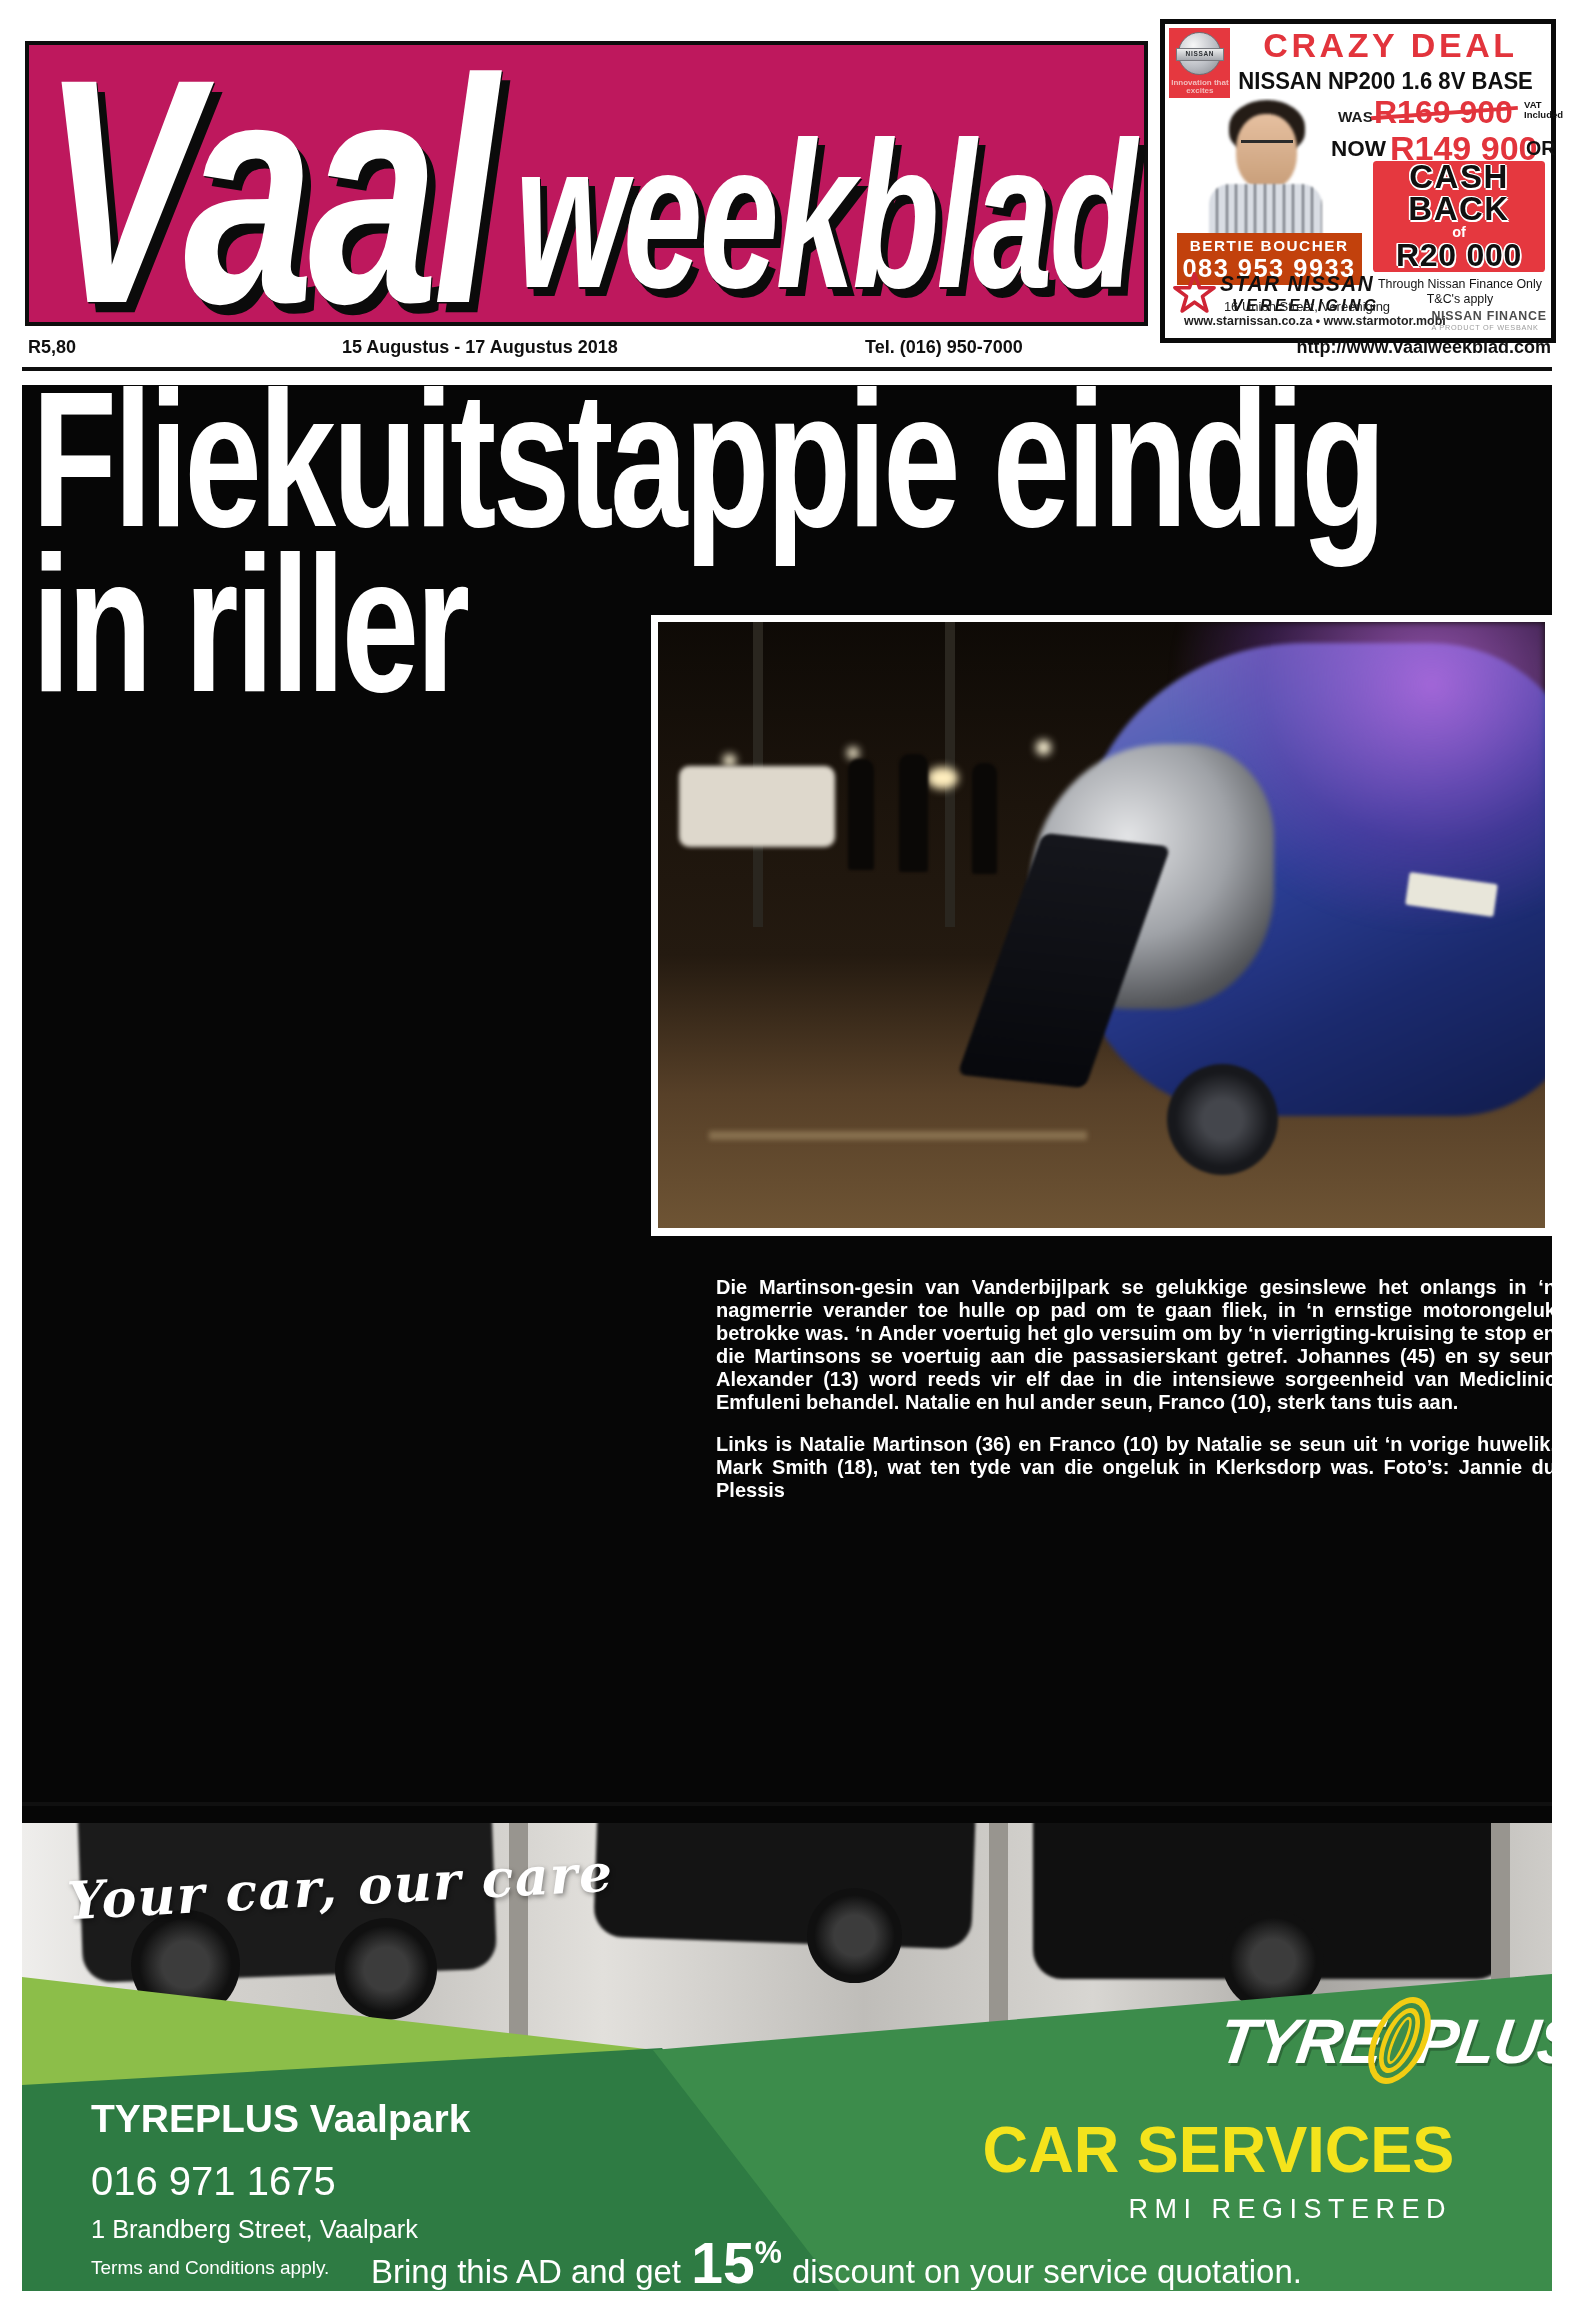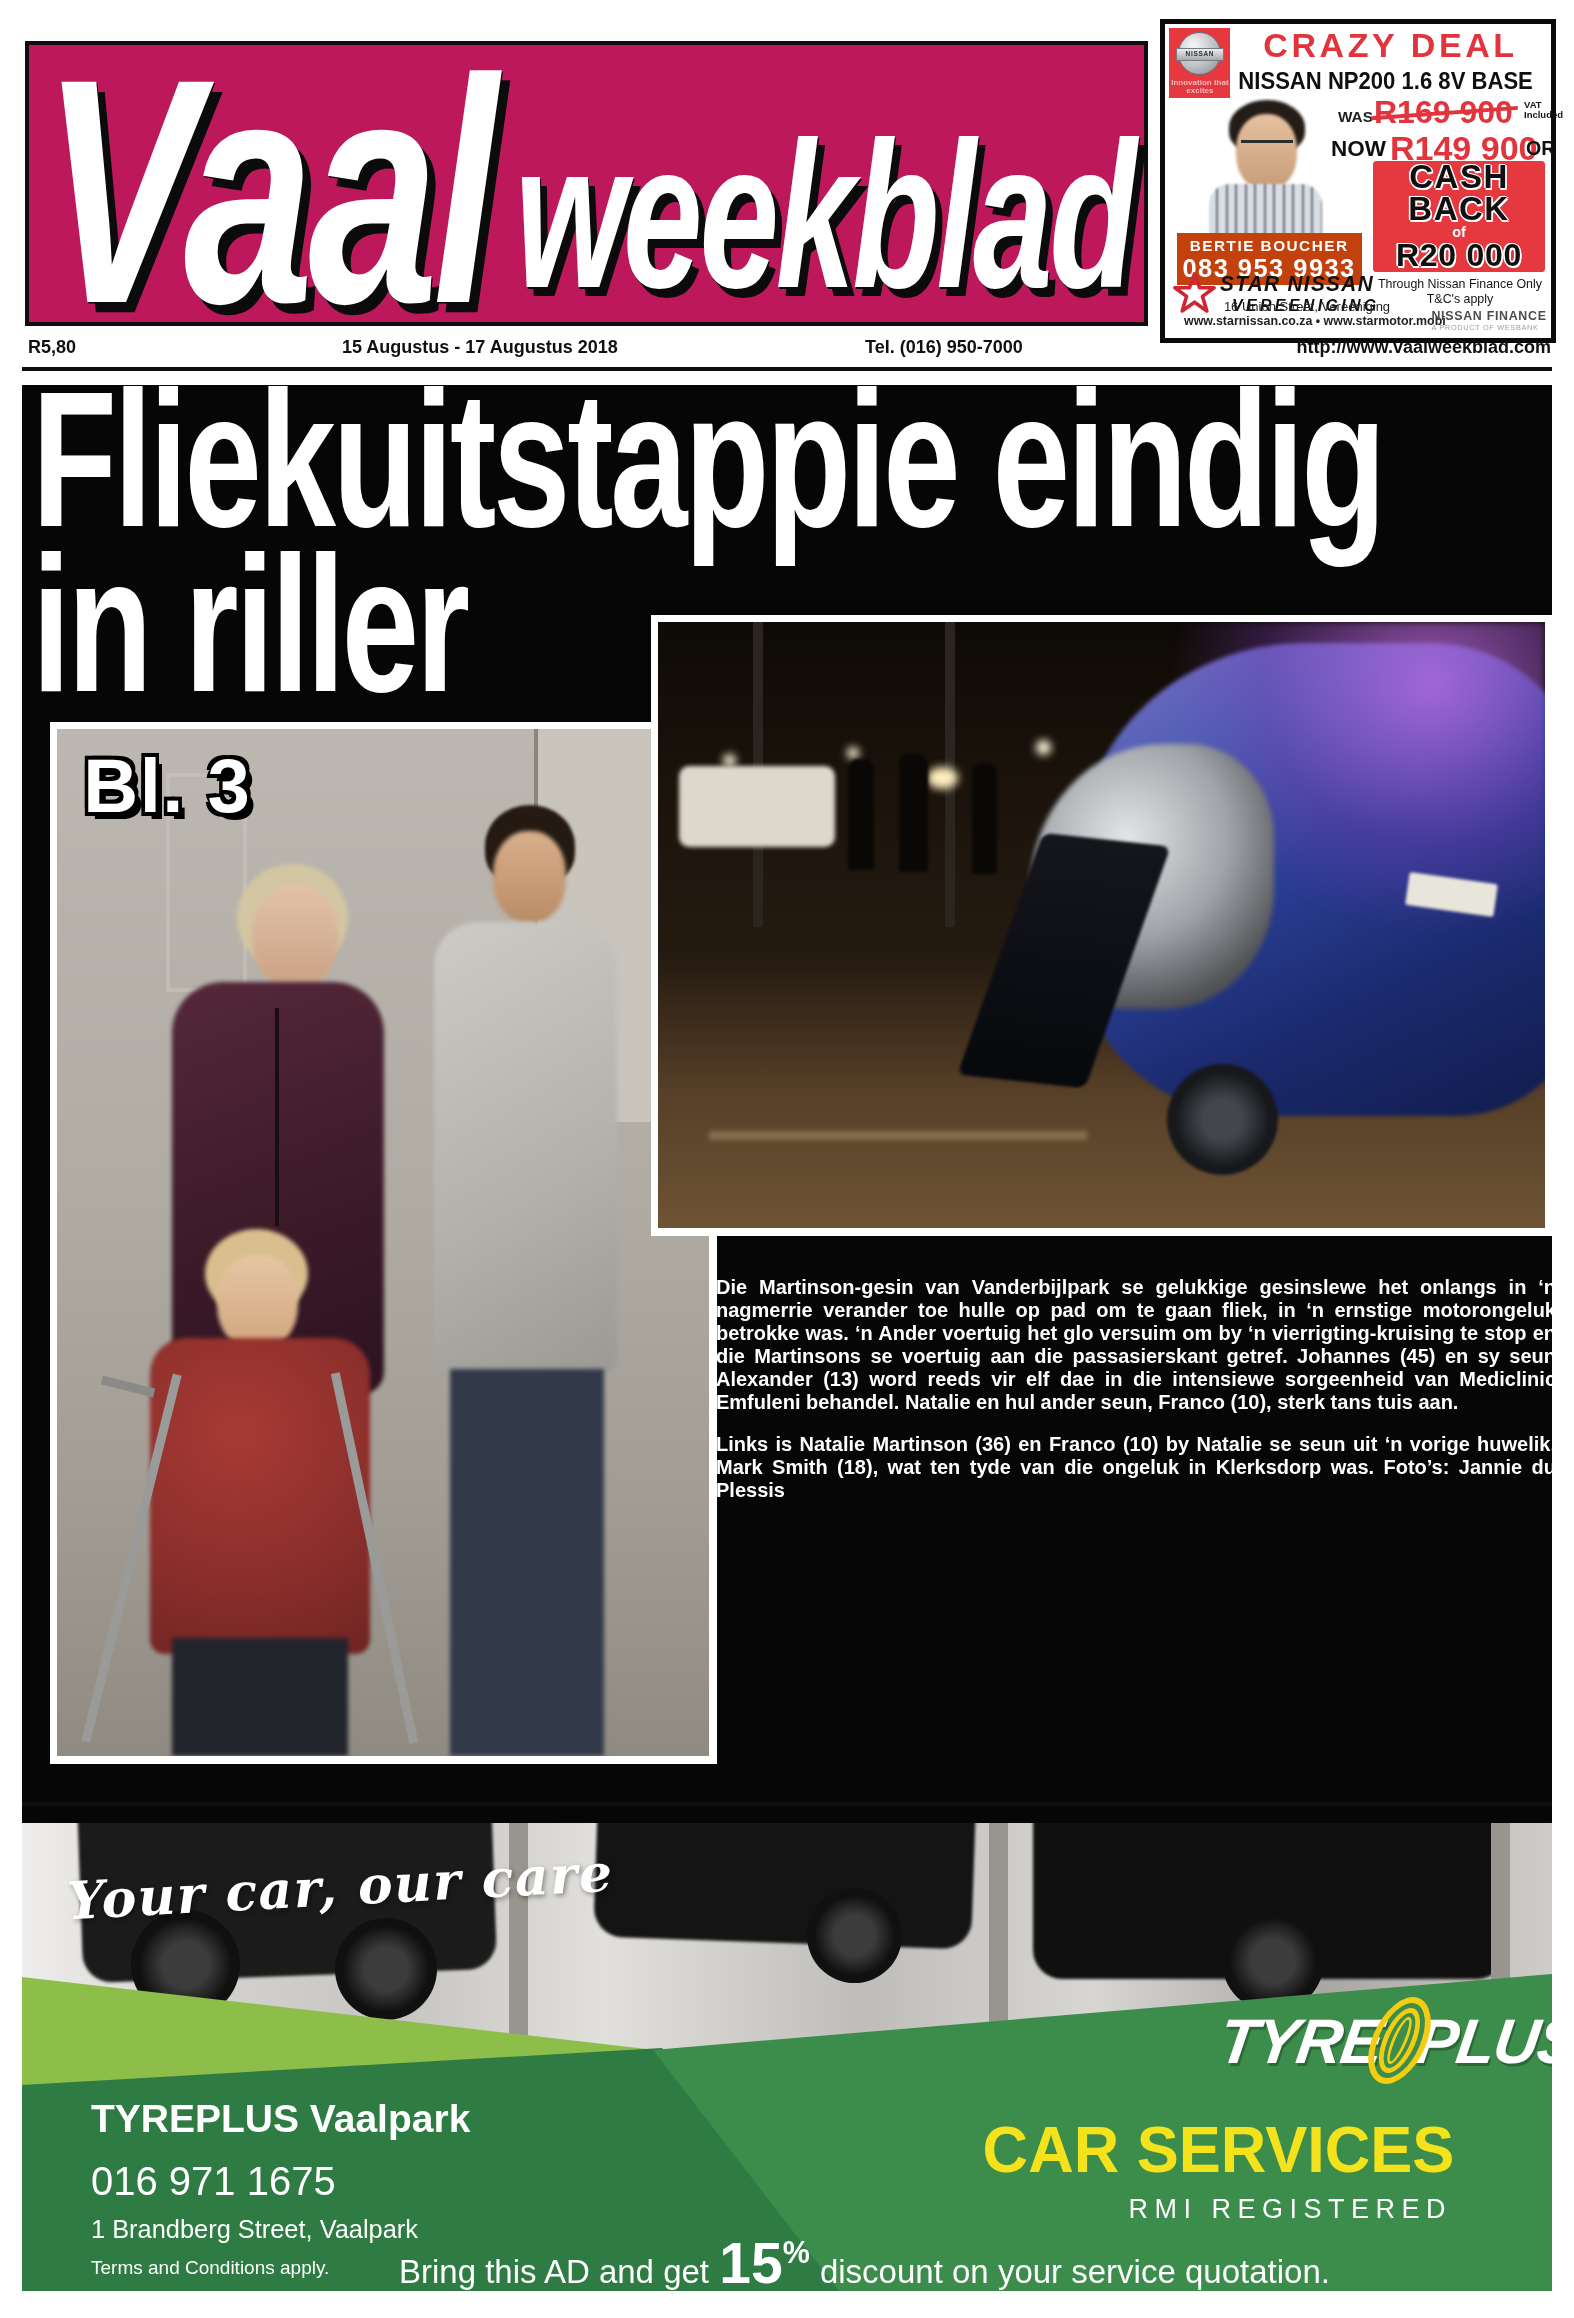--- a/index.html
+++ b/index.html
@@ -228,21 +228,21 @@
   .tyre-icon{width:55px;height:89px;border:6.5px solid #F2CD13;border-radius:50%;
         transform:rotate(16deg);position:relative;margin:0 -10.2px;z-index:1;box-sizing:border-box;}
   .tyre-icon::before{content:"";position:absolute;inset:5.1px;border:5.1px solid #F2CD13;
         border-radius:50%;}
   .tyre-icon::after{content:"";position:absolute;inset:14px;border:3.6px solid #F2CD13;
         border-radius:50%;}
   .tp-services{position:absolute;right:98px;top:289px;font-size:65px;font-weight:bold;
         color:#F4E31C;white-space:nowrap;transform:scaleX(0.97);transform-origin:100% 0;}
   .tp-rmi{position:absolute;right:100px;top:371px;font-size:27px;color:#fff;letter-spacing:6.5px;
         white-space:nowrap;}
-  .tp-offer{position:absolute;left:349px;top:407px;color:#fff;font-size:33px;white-space:nowrap;margin-left:28px;}
+  .tp-offer{position:absolute;left:349px;top:407px;color:#fff;font-size:33px;white-space:nowrap;}
   .tp-offer .big{font-size:57px;font-weight:bold;margin-left:10.2px;}
   .tp-offer .pct{font-size:30.5px;font-weight:bold;vertical-align:20.4px;margin-right:10.2px;}
 
   .star-svg{display:block;}
 </style>
 </head>
 <body>
 
 <div class="page">
 
@@ -314,42 +314,20 @@
     <span class="ib-date">15 Augustus - 17 Augustus 2018</span>
     <span class="ib-tel">Tel. (016) 950-7000</span>
     <span class="ib-site">http://www.vaalweekblad.com</span>
   </div>
   <div class="rule"></div>
 
   <div class="main">
     <span class="headline h1a">Fliekuitstappie eindig</span>
     <span class="headline h1b">in riller</span>
 
-    <div class="photo-left">
-      <div class="pf-inner">
-        <div class="pf-door"></div>
-        <div class="pf-frame"></div>
-        <div class="pf-w-hair"></div>
-        <div class="pf-w-face"></div>
-        <div class="pf-w-body"></div>
-        <div class="pf-w-zip"></div>
-        <div class="pf-m-hair"></div>
-        <div class="pf-m-face"></div>
-        <div class="pf-m-body"></div>
-        <div class="pf-m-jeans"></div>
-        <div class="pf-b-hair"></div>
-        <div class="pf-b-face"></div>
-        <div class="pf-b-body"></div>
-        <div class="pf-b-pants"></div>
-        <div class="pf-cr pf-cr1"></div>
-        <div class="pf-cr pf-cr2"></div>
-        <div class="pf-h1"></div>
-        <div class="bl3">Bl. 3</div>
-      </div>
-    </div>
 
     <div class="photo-crash">
       <div class="pc-inner">
         <div class="pc-pole pc-pole1"></div>
         <div class="pc-pole pc-pole2"></div>
         <div class="pc-dot" style="left:65px;top:132px;width:13px;height:13px;"></div>
         <div class="pc-dot" style="left:189px;top:125px;width:11.6px;height:11.6px;"></div>
         <div class="pc-dot" style="left:378px;top:118px;width:14.5px;height:14.5px;"></div>
         <div class="pc-dot" style="left:465px;top:138px;width:13px;height:13px;"></div>
         <div class="pc-dot" style="left:269px;top:145px;width:30.5px;height:22px;background:#ffeebe;"></div>

